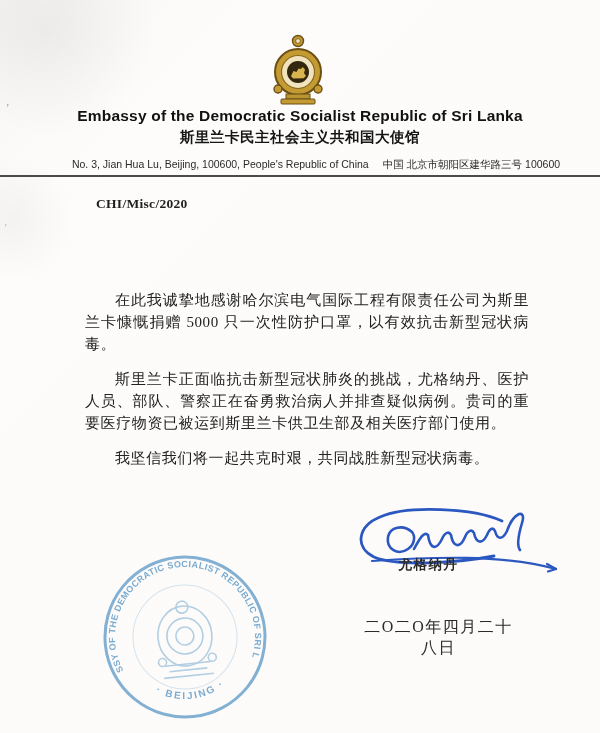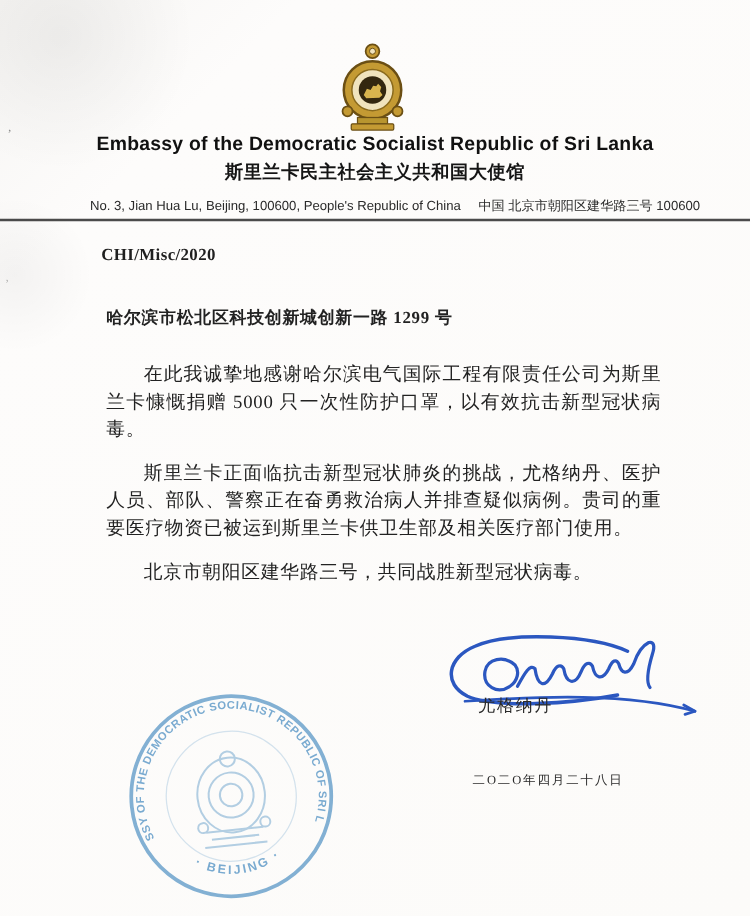--- a/index.html
+++ b/index.html
@@ -64,21 +64,21 @@
     position: absolute;
     left: 0; top: 175px; width: 600px;
     height: 2px;
     background: #2c2c2c;
     opacity: 0.85;
   }
 
   
   .reference {
     position: absolute;
-    left: 81px; top: 196px;
+    left: 96px; top: 196px;
     font-weight: 700;
     font-size: 13.5px;
     letter-spacing: 0.3px;
   }
   .recipient {
     position: absolute;
     left: 85px; top: 243px;
     font-size: 13.5px;
     line-height: 21px;
     letter-spacing: 0.6px;
@@ -101,39 +101,40 @@
   }
 
   
   .signature-svg {
     position: absolute;
     left: 352px; top: 505px;
     width: 215px; height: 72px;
   }
   .sig-name {
     position: absolute;
-    left: 340px; top: 556px; width: 145px;
+    left: 356px; top: 556px; width: 145px;
     text-align: center;
     font-size: 13.5px;
     letter-spacing: 1.5px;
     color: #2a2a2a;
+    font-weight: bold;
   }
   .sig-title {
     position: absolute;
     left: 384px; top: 588px; width: 145px;
     text-align: center;
     font-size: 13.5px;
     letter-spacing: 2px;
     color: #2a2a2a;
   }
   .sig-date {
     position: absolute;
     left: 356px; top: 617px; width: 165px;
     text-align: center;
-    font-size: 10px;
+    font-size: 16px;
     letter-spacing: 1.5px;
     color: #2a2a2a;
   }
 
   
   .seal-svg {
     position: absolute;
     left: 100px; top: 552px;
     width: 170px; height: 170px;
     transform: rotate(-6deg);
@@ -164,27 +165,26 @@
   </svg>
 
   <div class="title-en">Embassy of the Democratic Socialist Republic of Sri Lanka</div>
   <div class="title-zh">斯里兰卡民主社会主义共和国大使馆</div>
   <div class="address-line"><span>No. 3, Jian Hua Lu, Beijing, 100600, People's Republic of China</span><span class="gap"></span><span>中国 北京市朝阳区建华路三号 100600</span></div>
   <div class="header-rule"></div>
 
   <div class="reference">CHI/Misc/2020</div>
 
   <div class="recipient">
-    <div>哈尔滨市松北区科技创新城创新一路 1299 号</div>
   </div>
 
   <div class="letter-body">
     <p>在此我诚挚地感谢哈尔滨电气国际工程有限责任公司为斯里兰卡慷慨捐赠 5000 只一次性防护口罩，以有效抗击新型冠状病毒。</p>
     <p>斯里兰卡正面临抗击新型冠状肺炎的挑战，尤格纳丹、医护人员、部队、警察正在奋勇救治病人并排查疑似病例。贵司的重要医疗物资已被运到斯里兰卡供卫生部及相关医疗部门使用。</p>
-    <p>北京市朝阳区建华路三号，共同战胜新型冠状病毒。</p>
+    <p>我坚信我们将一起共克时艰，共同战胜新型冠状病毒。</p>
   </div>
 
   <svg class="signature-svg" viewBox="0 0 215 72">
     <g fill="none" stroke="#2b57c0" stroke-linecap="round" stroke-linejoin="round">
       <path stroke-width="2.8" d="M150,16 C122,3 55,0 28,12 C6,21 2,42 22,52 C45,62 105,58 142,51"></path>
       <path stroke-width="2.6" d="M60,27 C51,19 38,22 36,32 C34,44 46,51 56,44 C62,40 64,32 60,27"></path>
       <path stroke-width="2.6" d="M62,44 C68,33 72,26 76,30 C78,44 84,46 90,34 C93,27 97,26 99,30 C101,42 108,44 113,32 C116,25 120,24 122,28 C124,38 130,40 135,30 C138,23 141,22 143,26 C145,34 150,36 155,26 C158,17 163,11 167,9 C171,8 172,12 170,18 C167,28 164,40 168,45"></path>
       <path stroke-width="2.2" d="M20,56 C80,52 150,49 204,64"></path>
       <path stroke-width="2.2" d="M204,64 l-9,-5 M204,64 l-8,2.5"></path>
     </g>

